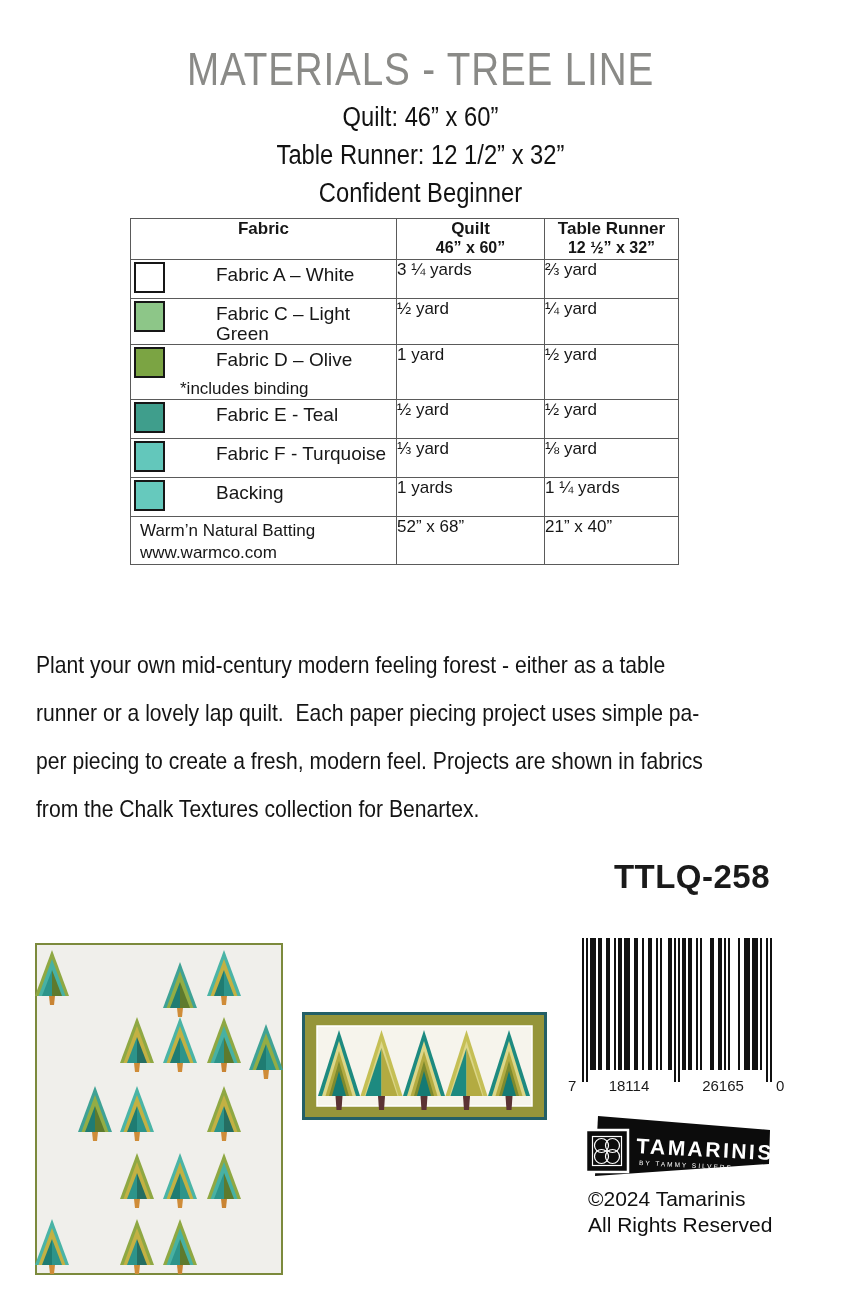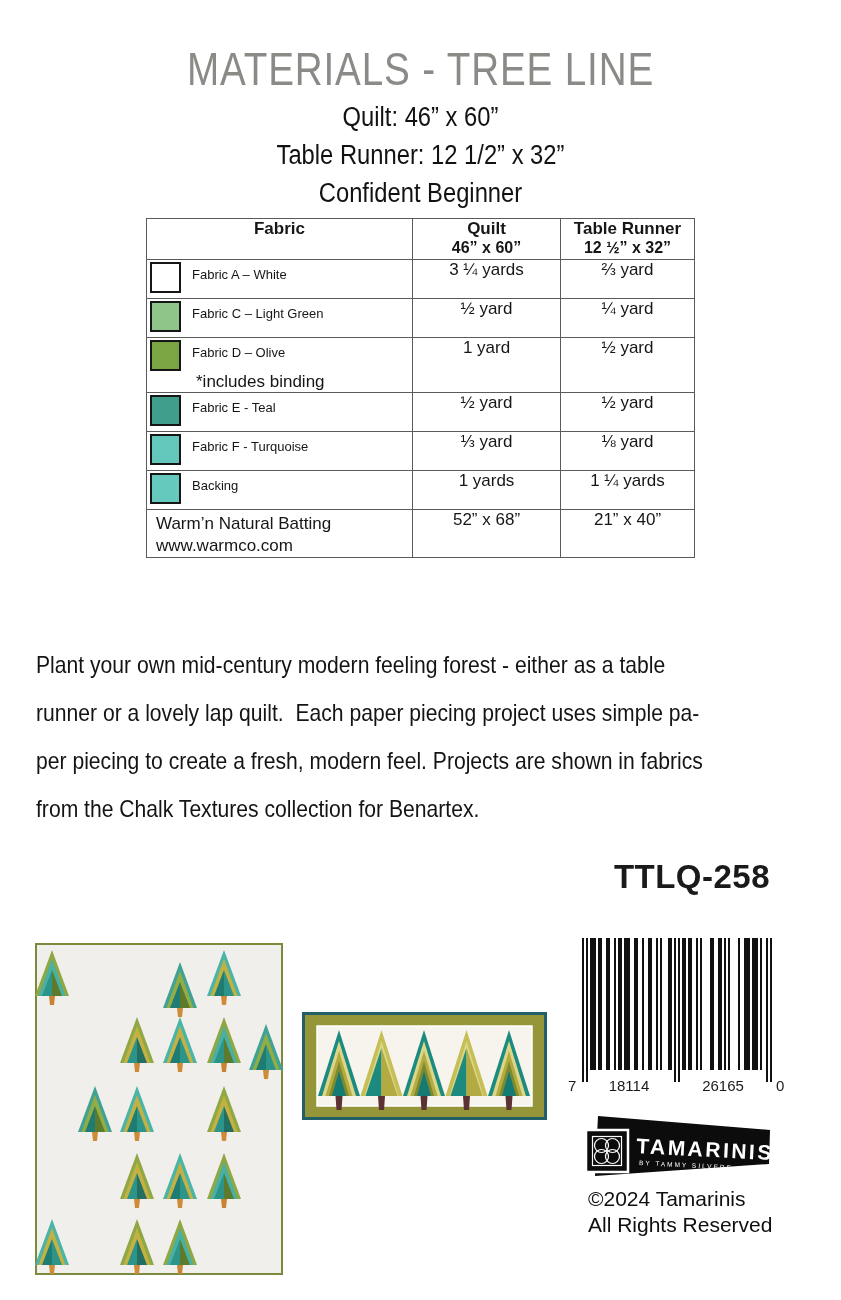--- a/index.html
+++ b/index.html
@@ -8,39 +8,39 @@
     font-family:"Liberation Sans","DejaVu Sans",sans-serif;color:#161616;
   }
   .title{
     position:absolute;top:42px;left:0;width:841px;text-align:center;
     font-size:46px;font-weight:400;color:#8a8a87;letter-spacing:1px;
     transform:scaleX(.84);
   }
   .subs{position:absolute;top:98px;left:0;width:841px;text-align:center;transform:scaleX(.88);}
   .subline{font-size:27px;font-weight:400;color:#121212;line-height:38px;}
   table.materials{
-    position:absolute;left:146px;top:218px;border-collapse:collapse;table-layout:fixed;
+    position:absolute;left:130px;top:218px;border-collapse:collapse;table-layout:fixed;
     width:548px;
   }
   table.materials th,table.materials td{border:1px solid #5a5a5a;padding:0;vertical-align:top;}
   col.c1{width:266px}col.c2{width:148px}col.c3{width:134px}
   thead th{height:40px;text-align:center;vertical-align:middle;font-weight:700;}
   .h-main{font-size:17px;line-height:19px;}
   .h-sub{font-size:16px;line-height:19px;}
   tbody tr.std{height:39px}
   tbody tr.tall{height:44px}
   tbody tr.last{height:48px}
   .fabwrap{display:flex;align-items:flex-start;gap:11px;padding:2px 2px 0 3px;}
   .sw{width:31px;height:31px;border:2px solid #161616;box-sizing:border-box;flex:none;background:#fff;}
-  .fname{font-size:13px;padding-top:3px;line-height:20px;}
+  .fname{font-size:19px;padding-top:3px;line-height:20px;margin-left:40px;}
   .fnote{font-size:17px;line-height:21px;padding-left:49px;}
   .battwrap{padding:3px 0 0 9px;}
   .battname{font-size:17px;line-height:22px;}
   .batturl{font-size:17px;line-height:22px;}
-  td.val{text-align:center;font-size:17px;padding-top:6px;}
+  td.val{text-align:left;font-size:17px;padding-top:6px;}
   .desc{
     position:absolute;left:36px;top:641px;font-size:24px;line-height:48px;color:#141414;
     white-space:pre;transform:scaleX(.88);transform-origin:left top;
   }
   .code{
     position:absolute;left:580px;top:858px;width:224px;text-align:center;
     font-size:33px;font-weight:700;color:#1a1a1a;letter-spacing:0.5px;
   }
   .quilt-img{position:absolute;left:35px;top:943px;}
   .runner-img{position:absolute;left:302px;top:1012px;}

